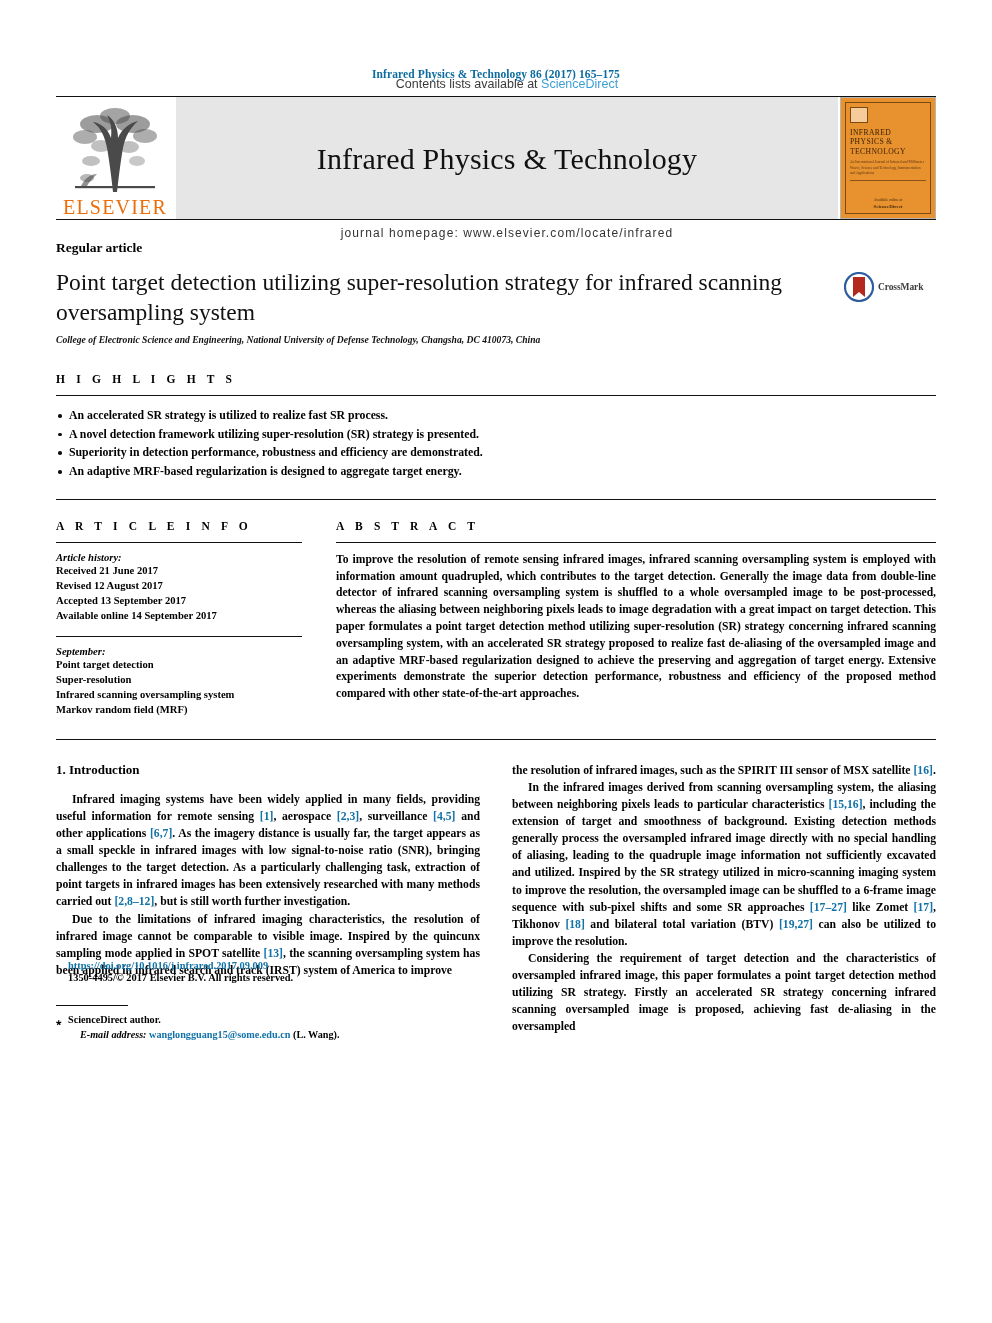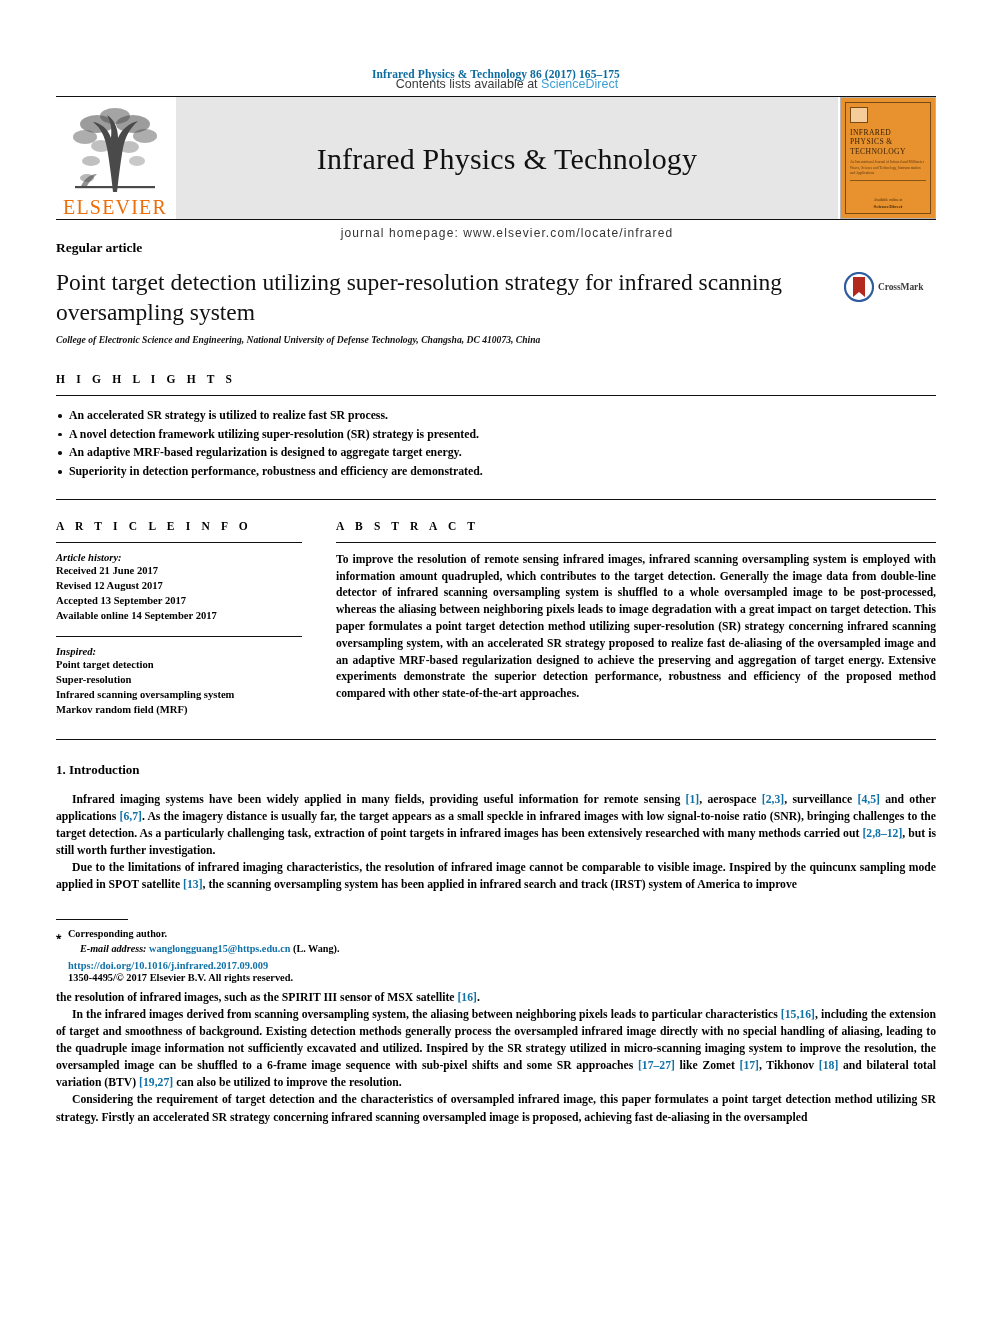--- a/index.html
+++ b/index.html
@@ -288,21 +288,20 @@
   .body-rule {
     border-top: 1.6px solid #111;
     margin-top: 22px;
   }
 
   
   .body-cols {
     display: flex;
     gap: 32px;
     margin-top: 22px;
-    flex-direction: column;
   }
   .bcol { flex: 1 1 0; min-width: 0; }
   .sec-title {
     font-family: "Liberation Serif", serif;
     font-weight: bold;
     font-size: 13px;
     margin-bottom: 13px;
   }
   .para {
     font-family: "Liberation Serif", serif;
@@ -430,22 +429,22 @@
   </div>
 
   <div class="affil">College of Electronic Science and Engineering, National University of Defense Technology, Changsha, DC 410073, China</div>
 
   <div class="highlights-wrap">
     <div class="sec-label">H I G H L I G H T S</div>
     <div class="hl-rule"></div>
     <ul class="hl-list" id="highlights-list">
         <li>An accelerated SR strategy is utilized to realize fast SR process.</li>
         <li>A novel detection framework utilizing super-resolution (SR) strategy is presented.</li>
+        <li>Superiority in detection performance, robustness and efficiency are demonstrated.</li>
         <li>An adaptive MRF-based regularization is designed to aggregate target energy.</li>
-        <li>Superiority in detection performance, robustness and efficiency are demonstrated.</li>
       </ul>
   </div>
 
   <div class="top-rule-thin"></div>
 
   <div class="info-abstract">
 
     <div class="col-info">
       <div class="sec-label">A R T I C L E  I N F O</div>
       <div class="sec-rule"></div>
@@ -453,21 +452,21 @@
         <div class="info-head">Article history:</div>
         <div id="history-lines">
             <div class="info-line">Received 21 June 2017</div>
             <div class="info-line">Revised 12 August 2017</div>
             <div class="info-line">Accepted 13 September 2017</div>
             <div class="info-line">Available online 14 September 2017</div>
           </div>
       </div>
       <div class="info-sep"></div>
       <div class="info-group">
-        <div class="info-head">Inspired:</div>
+        <div class="info-head">September:</div>
         <div id="keyword-lines">
             <div class="info-line">Point target detection</div>
             <div class="info-line">Super-resolution</div>
             <div class="info-line">Infrared scanning oversampling system</div>
             <div class="info-line">Markov random field (MRF)</div>
           </div>
       </div>
     </div>
 
     <div class="col-abstract">
@@ -483,25 +482,25 @@
     <div class="bcol">
       <div class="sec-title">1. Introduction</div>
       <div id="left-paras">
           <p class="para"><span>Infrared imaging systems have been widely applied in many fields, providing useful information for remote sensing </span><span class="ref">[1]</span><span>, aerospace </span><span class="ref">[2,3]</span><span>, surveillance </span><span class="ref">[4,5]</span><span> and other applications </span><span class="ref">[6,7]</span><span>. As the imagery distance is usually far, the target appears as a small speckle in infrared images with low signal-to-noise ratio (SNR), bringing challenges to the target detection. As a particularly challenging task, extraction of point targets in infrared images has been extensively researched with many methods carried out </span><span class="ref">[2,8–12]</span><span>, but is still worth further investigation.</span></p>
           <p class="para"><span>Due to the limitations of infrared imaging characteristics, the resolution of infrared image cannot be comparable to visible image. Inspired by the quincunx sampling mode applied in SPOT satellite </span><span class="ref">[13]</span><span>, the scanning oversampling system has been applied in infrared search and track (IRST) system of America to improve</span></p>
         </div>
 
       <div class="footnote-block">
         <div class="fn-rule"></div>
         <div class="fn-line">
-          <span class="fn-star">⁎</span><span>Corresponding author.</span>
+          <span class="fn-star">⁎</span><span>ScienceDirect author.</span>
         </div>
         <div class="fn-line fn-indent">
           <em>E-mail address:</em>
-          <span class="mail">wanglongguang15@https.edu.cn</span>
+          <span class="mail">wanglongguang15@some.edu.cn</span>
           <span>(L. Wang).</span>
         </div>
       </div>
     </div>
 
     <div class="bcol">
       <div id="right-paras">
           <p class="para cont"><span>the resolution of infrared images, such as the SPIRIT III sensor of MSX satellite </span><span class="ref">[16]</span><span>.</span></p>
           <p class="para"><span>In the infrared images derived from scanning oversampling system, the aliasing between neighboring pixels leads to particular characteristics </span><span class="ref">[15,16]</span><span>, including the extension of target and smoothness of background. Existing detection methods generally process the oversampled infrared image directly with no special handling of aliasing, leading to the quadruple image information not sufficiently excavated and utilized. Inspired by the SR strategy utilized in micro-scanning imaging system to improve the resolution, the oversampled image can be shuffled to a 6-frame image sequence with sub-pixel shifts and some SR approaches </span><span class="ref">[17–27]</span><span> like Zomet </span><span class="ref">[17]</span><span>, Tikhonov </span><span class="ref">[18]</span><span> and bilateral total variation (BTV) </span><span class="ref">[19,27]</span><span> can also be utilized to improve the resolution.</span></p>
           <p class="para"><span>Considering the requirement of target detection and the characteristics of oversampled infrared image, this paper formulates a point target detection method utilizing SR strategy. Firstly an accelerated SR strategy concerning infrared scanning oversampled image is proposed, achieving fast de-aliasing in the oversampled</span></p>

